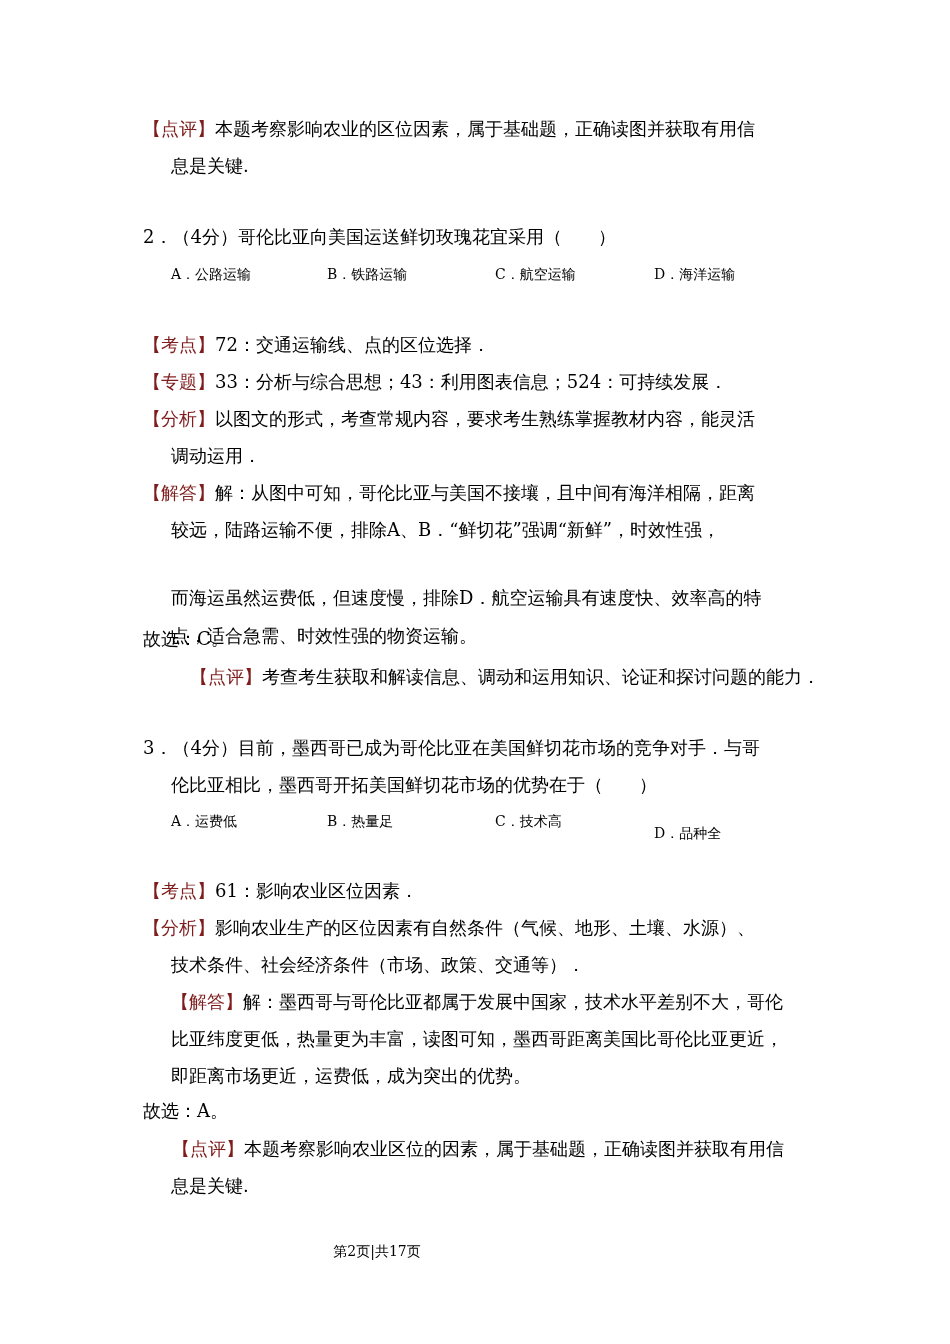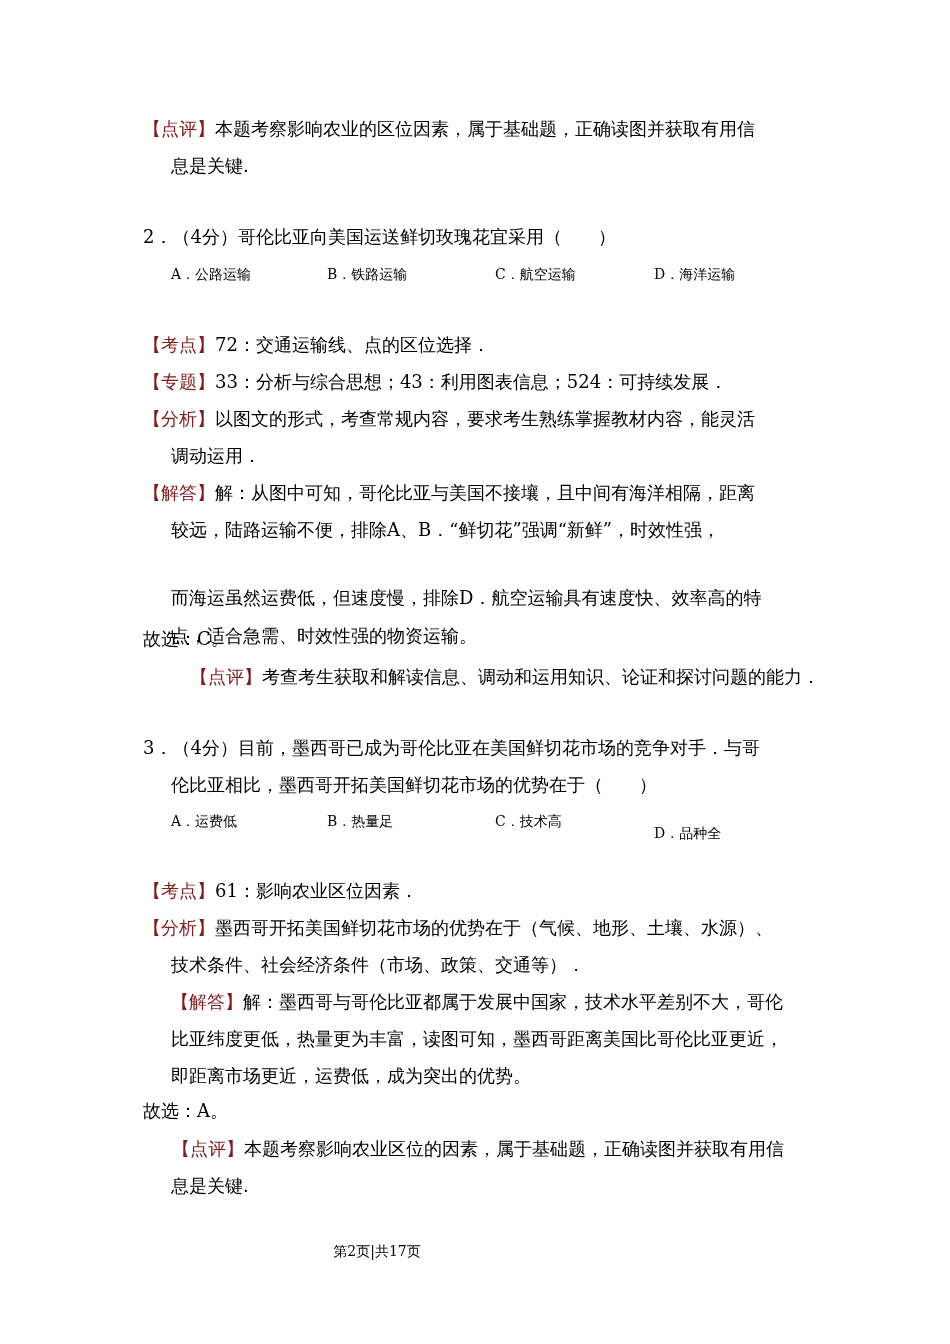--- a/index.html
+++ b/index.html
@@ -34,21 +34,21 @@
 <div class="line" style="left:143px;top:665px;margin-left:47px;"><span class="tag">【点评】</span><span>考查考生获取和解读信息、调动和运用知识、论证和探讨问题的能力．</span></div>
 
 <div class="line" style="left:143px;top:736px;">3．（4分）目前，墨西哥已成为哥伦比亚在美国鲜切花市场的竞争对手．与哥</div>
 <div class="line" style="left:171px;top:773px;">伦比亚相比，墨西哥开拓美国鲜切花市场的优势在于（　　）</div>
 <div class="opt" style="left:171px;top:809px;">A．运费低</div>
 <div class="opt" style="left:327px;top:809px;">B．热量足</div>
 <div class="opt" style="left:495px;top:809px;">C．技术高</div>
 <div class="opt" style="left:654px;top:809px;margin-top:12px;">D．品种全</div>
 
 <div class="line" style="left:143px;top:879px;"><span class="tag">【考点】</span><span>61：影响农业区位因素．</span></div>
-<div class="line" style="left:143px;top:916px;"><span class="tag">【分析】</span><span>墨西哥开拓美国鲜切花市场的优势在于（气候、地形、土壤、水源）、</span></div>
+<div class="line" style="left:143px;top:916px;"><span class="tag">【分析】</span><span>影响农业生产的区位因素有自然条件（气候、地形、土壤、水源）、</span></div>
 <div class="line" style="left:171px;top:953px;">技术条件、社会经济条件（市场、政策、交通等）．</div>
 <div class="line" style="left:143px;top:990px;margin-left:28px;"><span class="tag">【解答】</span><span>解：墨西哥与哥伦比亚都属于发展中国家，技术水平差别不大，哥伦</span></div>
 <div class="line" style="left:171px;top:1027px;">比亚纬度更低，热量更为丰富，读图可知，墨西哥距离美国比哥伦比亚更近，</div>
 <div class="line" style="left:171px;top:1064px;">即距离市场更近，运费低，成为突出的优势。</div>
 <div class="line" style="left:143px;top:1099px;">故选：A。</div>
 <div class="line" style="left:143px;top:1137px;margin-left:29px;"><span class="tag">【点评】</span><span>本题考察影响农业区位的因素，属于基础题，正确读图并获取有用信</span></div>
 <div class="line" style="left:171px;top:1174px;">息是关键.</div>
 
 <div class="footer">第2页|共17页</div>
 

